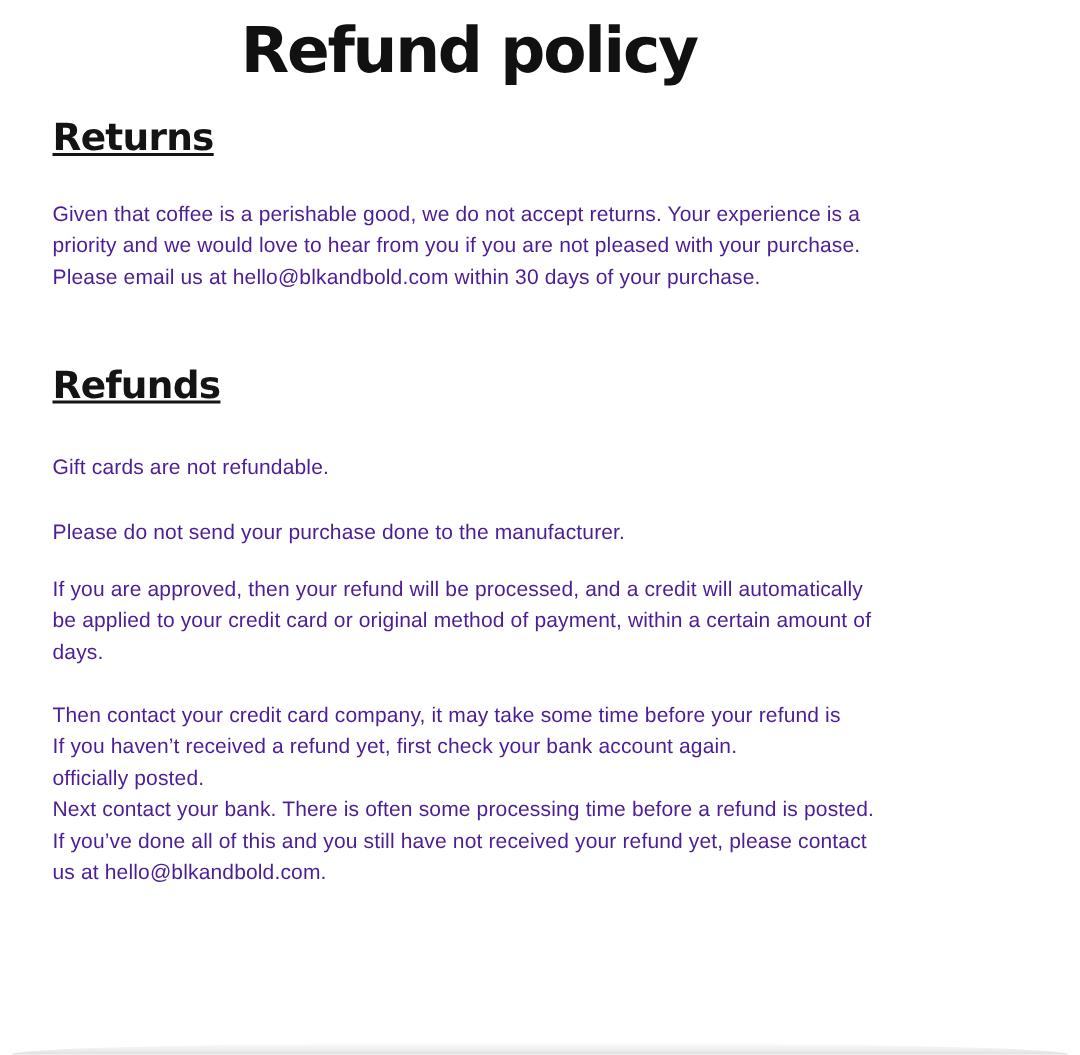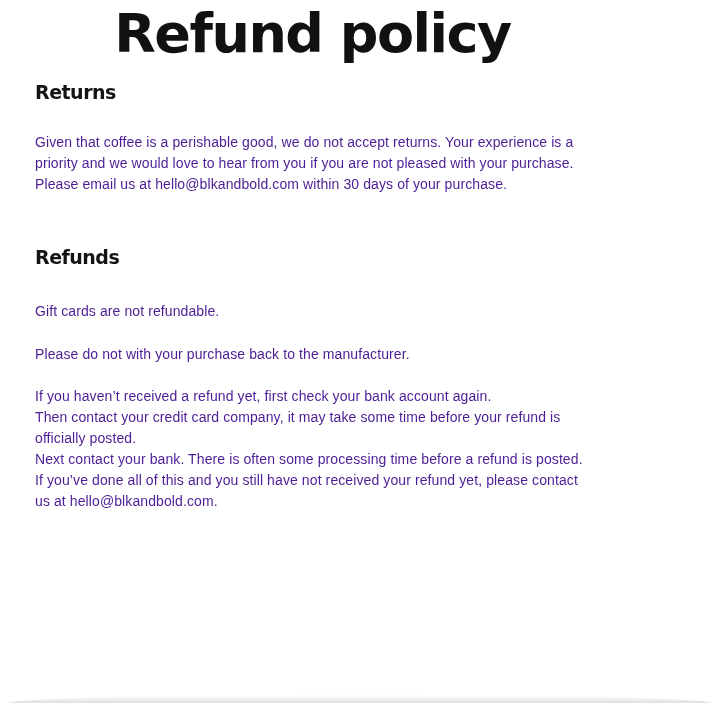--- a/index.html
+++ b/index.html
@@ -17,33 +17,34 @@
   .content {
     padding: 8px 50px 0 35px;
     position: relative;
   }
   h1.page-title {
     margin: 0;
     width: 555px;
     text-align: center;
     font-family: "DejaVu Sans", "Liberation Sans", sans-serif;
     font-weight: bold;
-    font-size: 54px;
+    font-size: 42px;
     line-height: 52px;
     letter-spacing: -1.5px;
     color: #111111;
   }
   h2.section-heading {
     margin: 0;
     font-family: "DejaVu Sans", "Liberation Sans", sans-serif;
     font-weight: bold;
-    font-size: 19px;
+    font-size: 25px;
     line-height: 32px;
     letter-spacing: -0.5px;
     color: #141414;
+    text-decoration: underline;
   }
   p.paragraph {
     margin: 0;
     font-size: 14px;
     line-height: 21px;
     color: #4c1d95;
     letter-spacing: 0.1px;
   }
   .line { display: block; }
 
@@ -84,28 +85,33 @@
       <span class="line">Please email us at hello@blkandbold.com within 30 days of your purchase.</span>
     </p>
   </section>
 
   <section>
     <h2 id="h-refunds" class="section-heading">Refunds</h2>
     <p id="p-refunds-0" class="paragraph">
       <span class="line">Gift cards are not refundable.</span>
     </p>
     <p id="p-refunds-2" class="paragraph">
-      <span class="line">Please do not with your purchase back to the manufacturer.</span>
+      <span class="line">Please do not send your purchase done to the manufacturer.</span>
+    </p>
+    <p id="p-refunds-3" class="paragraph">
+      <span class="line">If you are approved, then your refund will be processed, and a credit will automatically</span>
+      <span class="line">be applied to your credit card or original method of payment, within a certain amount of</span>
+      <span class="line">days.</span>
     </p>
   </section>
 
   <section>
     <p id="p-late-0" class="paragraph">
+      <span class="line">Then contact your credit card company, it may take some time before your refund is</span>
       <span class="line">If you haven’t received a refund yet, first check your bank account again.</span>
-      <span class="line">Then contact your credit card company, it may take some time before your refund is</span>
       <span class="line">officially posted.</span>
       <span class="line">Next contact your bank. There is often some processing time before a refund is posted.</span>
       <span class="line">If you’ve done all of this and you still have not received your refund yet, please contact</span>
       <span class="line">us at hello@blkandbold.com.</span>
     </p>
   </section>
 
 </div>
 
 <div class="bottom-shadow"></div>

